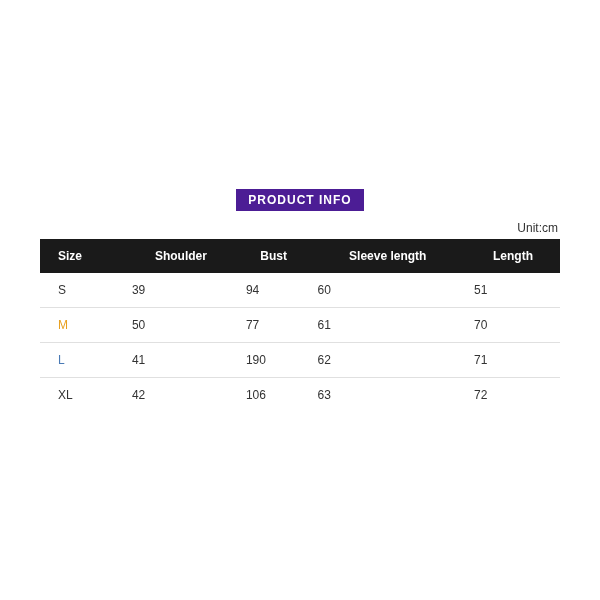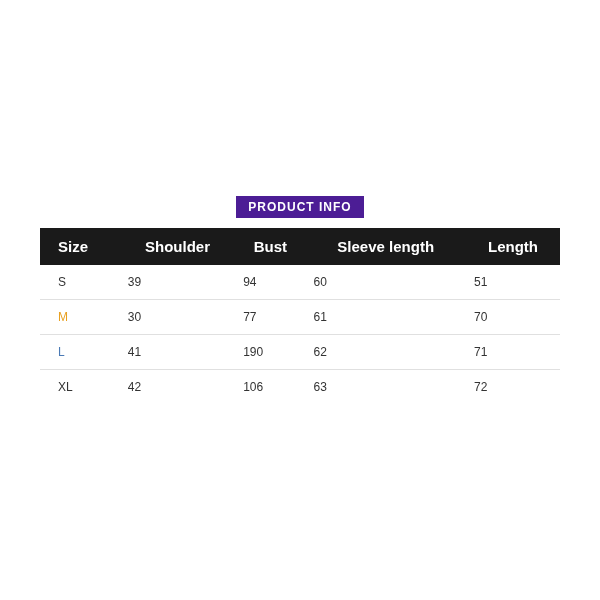--- a/index.html
+++ b/index.html
@@ -45,21 +45,21 @@
       width: 100%;
       border-collapse: collapse;
     }
 
     .size-table thead tr {
       background: #1a1a1a;
     }
 
     .size-table thead th {
       color: #ffffff;
-      font-size: 15px;
+      font-size: 12px;
       font-weight: bold;
       padding: 10px 8px;
       text-align: center;
     }
 
     .size-table thead th:first-child {
       text-align: left;
       padding-left: 18px;
     }
 
@@ -93,20 +93,21 @@
   </style>
 </head>
 <body>
 
 <div class="container">
 
   <div class="title-wrapper">
     <span class="product-title">PRODUCT INFO</span>
   </div>
 
+  <div class="unit-row">Unit:cm</div>
 
   <table class="size-table">
     <thead>
       <tr>
         <th>Size</th>
         <th>Shoulder</th>
         <th>Bust</th>
         <th>Sleeve length</th>
         <th>Length</th>
       </tr>
@@ -114,21 +115,21 @@
     <tbody id="table-body">
     <tr>
           <td style="color: rgb(51, 51, 51);">S</td>
           <td>39</td>
           <td>94</td>
           <td>60</td>
           <td>51</td>
         </tr>
         <tr>
           <td style="color: rgb(232, 160, 32);">M</td>
-          <td>30</td>
+          <td>50</td>
           <td>77</td>
           <td>61</td>
           <td>70</td>
         </tr>
         <tr>
           <td style="color: rgb(74, 122, 181);">L</td>
           <td>41</td>
           <td>190</td>
           <td>62</td>
           <td>71</td>

